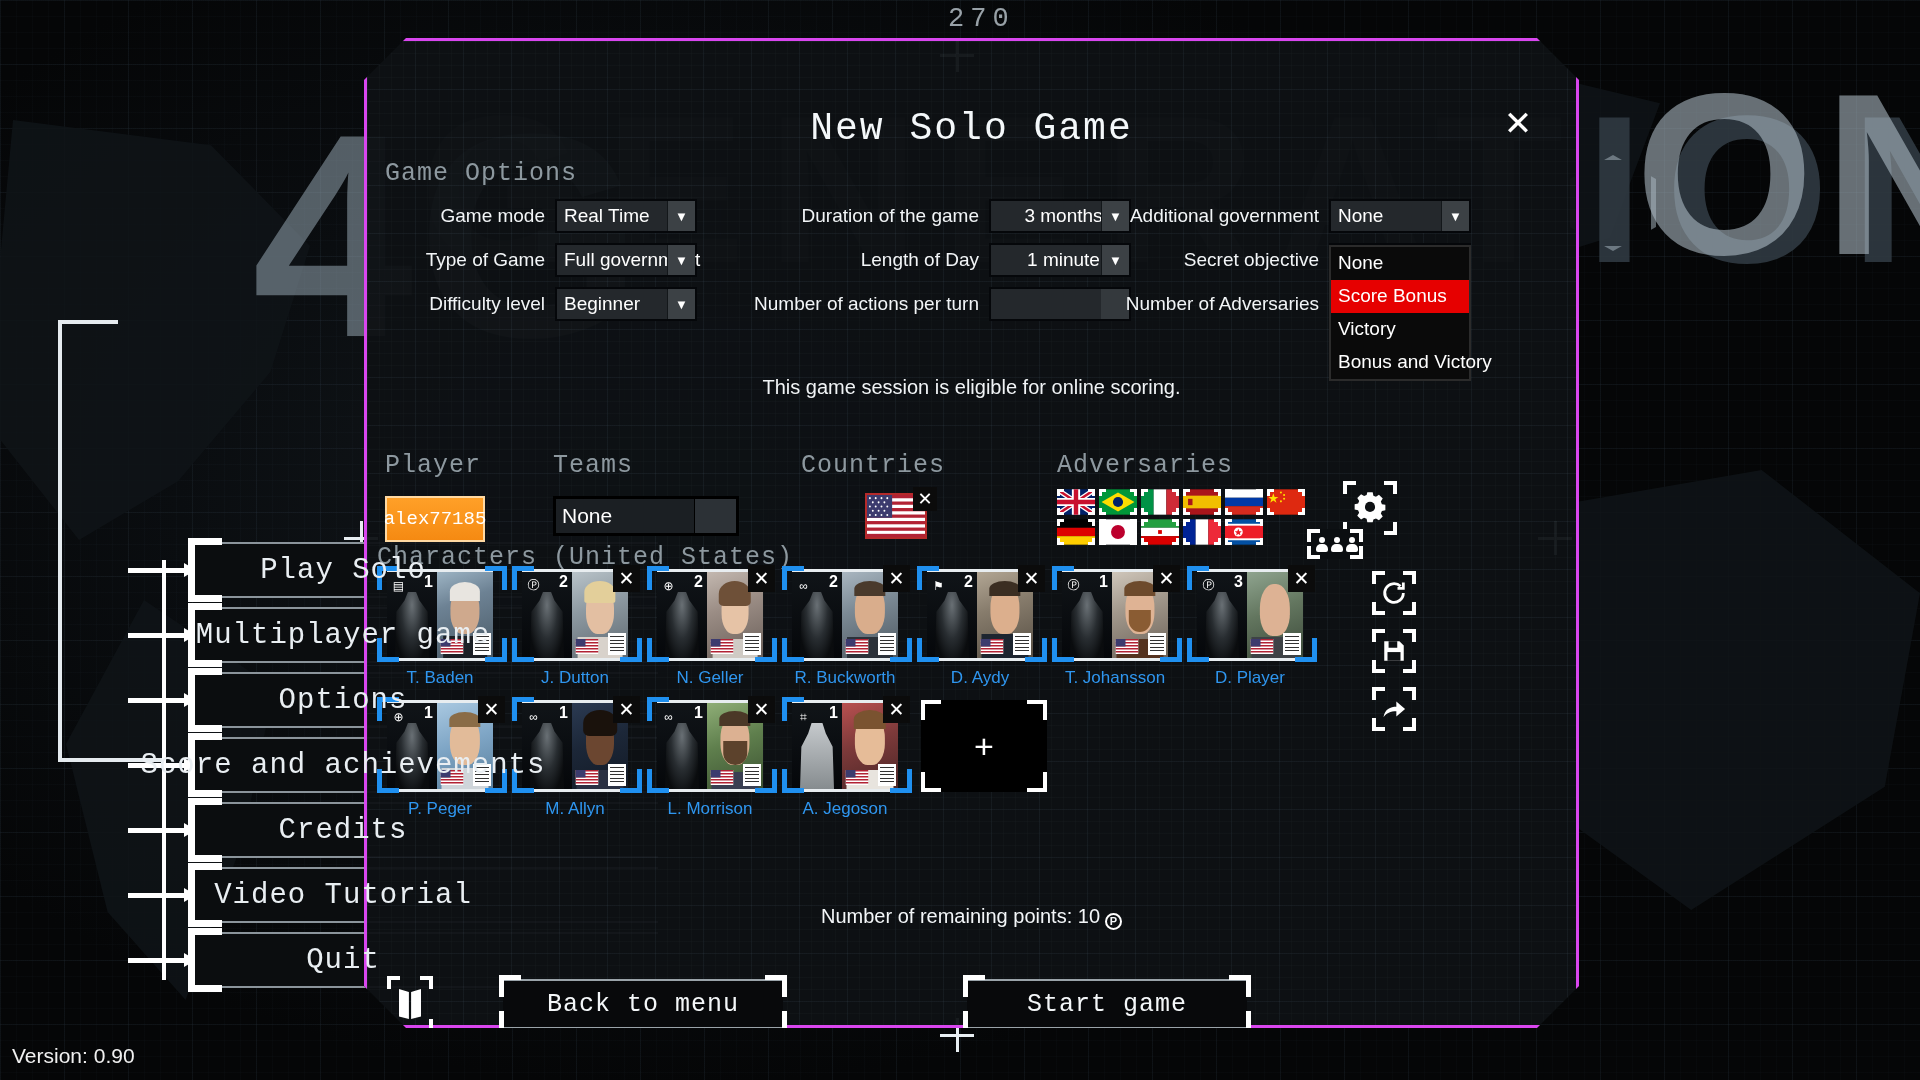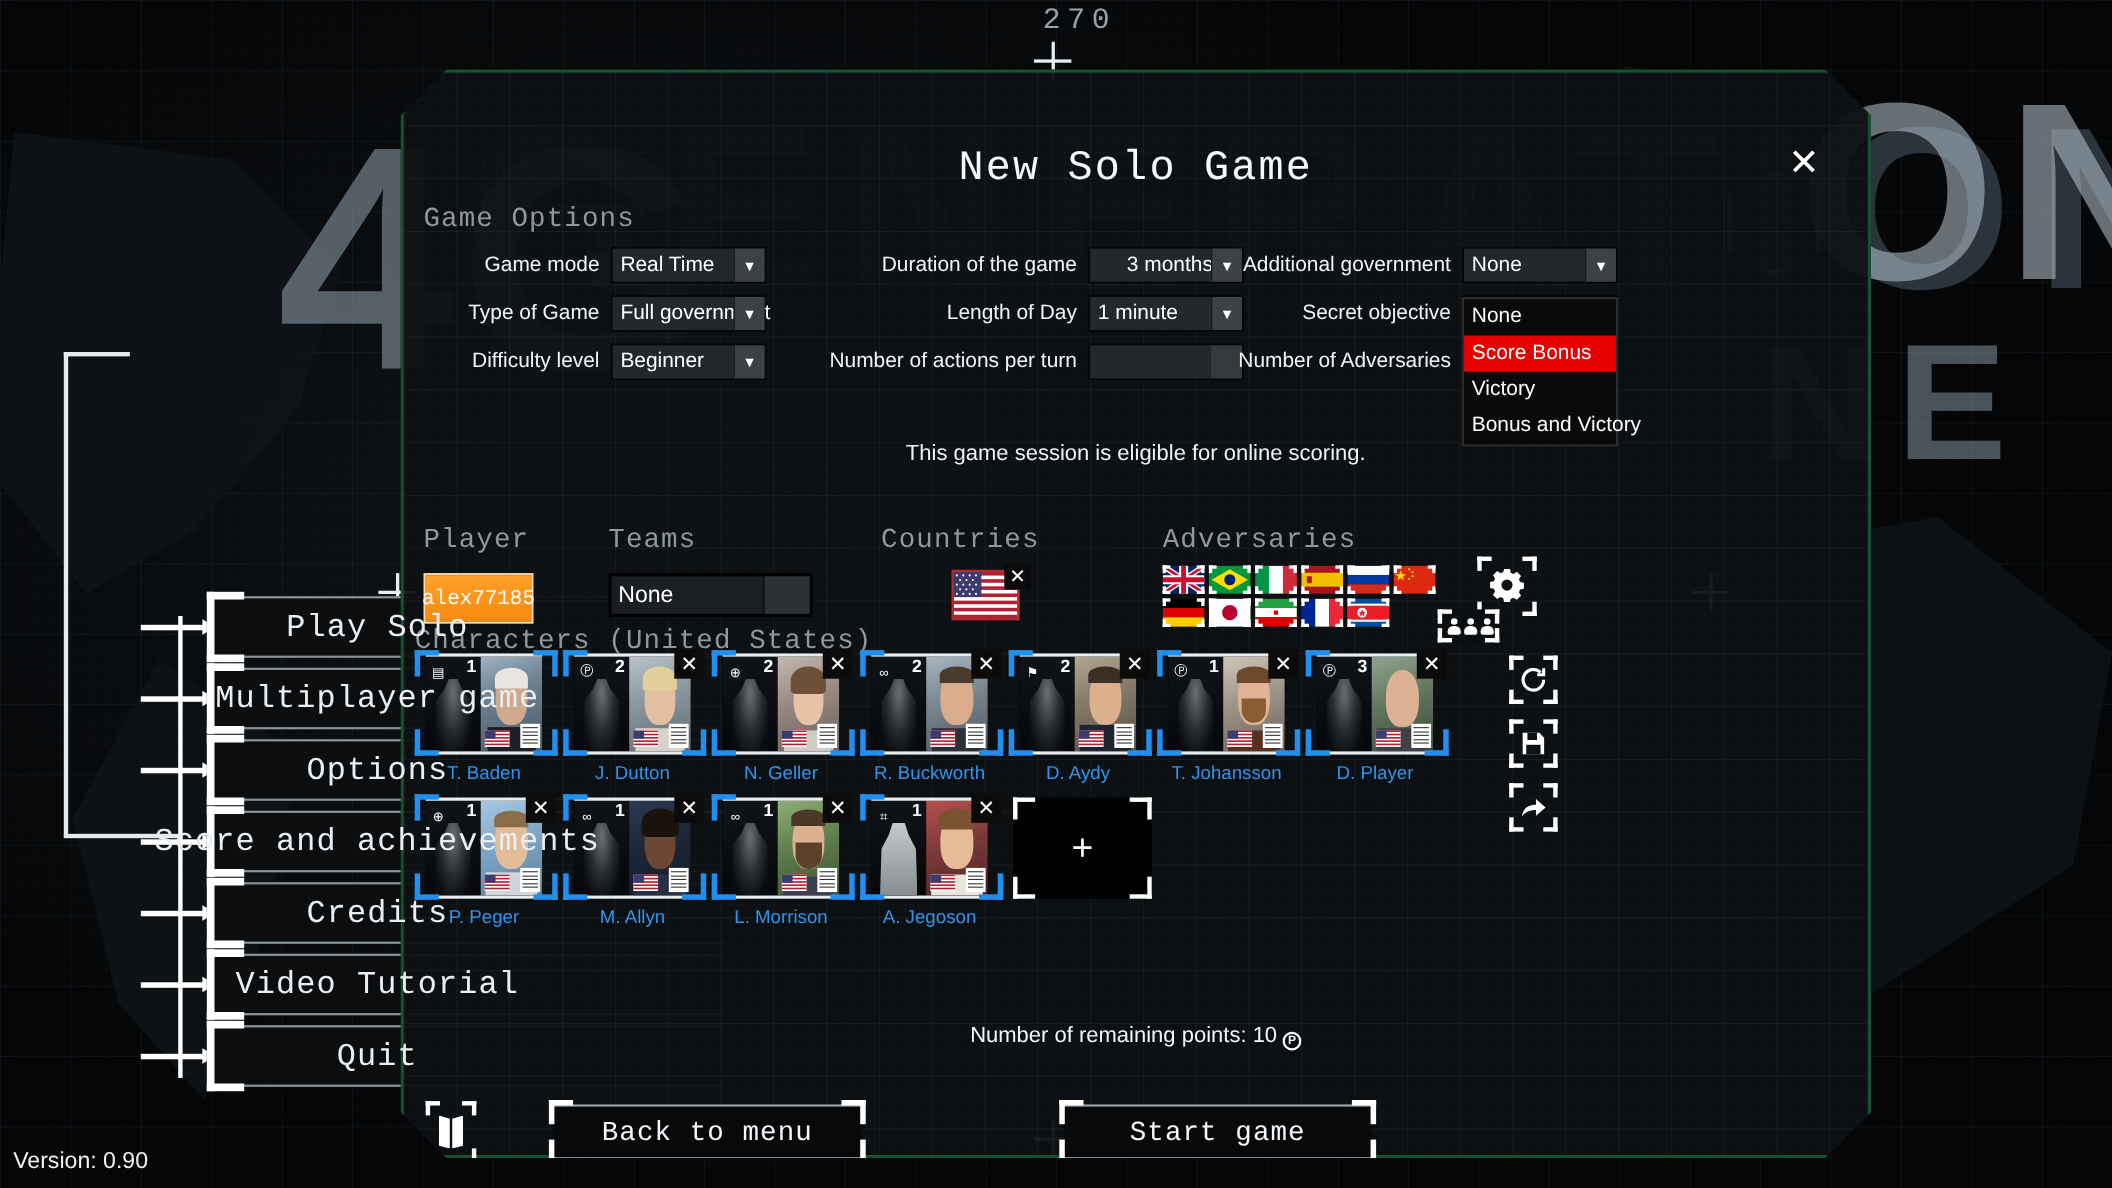--- a/index.html
+++ b/index.html
@@ -127,28 +127,27 @@
 
   .version {
     position: absolute; left: 12px; bottom: 12px;
     font-size: 21px; color: #f0f0f0;
   }
 
   
   .dialog {
     position: absolute;
     left: 364px; top: 38px;
-    width: 1337px; height: 990px;
+    width: 1215px; height: 990px;
     background: rgba(14,17,20,0.955);
-    border: 3px solid #14532d;
+    border: 3px solid #d946ef;
     clip-path: polygon(
       42px 0, calc(100% - 42px) 0, 100% 42px,
       100% calc(100% - 42px), calc(100% - 42px) 100%,
       42px 100%, 0 calc(100% - 42px), 0 42px);
-    margin-top: 25px;
   }
   .dialog-grid {
     position: absolute; inset: 0;
     background-image:
       linear-gradient(rgba(140,170,190,0.05) 1px, transparent 1px),
       linear-gradient(90deg, rgba(140,170,190,0.05) 1px, transparent 1px);
     background-size: 48px 48px;
     pointer-events: none;
   }
   .dialog-grid-fine {
@@ -412,21 +411,20 @@
   <div class="bg-grid-fine"></div>
 
   <div class="bg-continent c1"></div>
   <div class="bg-continent c2"></div>
   <div class="bg-continent c3"></div>
   <div class="bg-continent c4"></div>
 
   <div class="ghost ghost-gen">GENERATION</div>
   <div class="ghost ghost-4">4G</div>
   <div class="ghost ghost-on">ON</div>
-  <div class="ghost ghost-ne">NE</div>
   <div class="hex-deco"></div>
 
   <div class="compass-num">270</div>
   <div class="crosshair" style="left:940px; top:38px;"></div>
   <div class="crosshair" style="left:940px; top:1018px;"></div>
   <div class="crosshair" style="left:344px; top:521px;"></div>
   <div class="crosshair" style="left:1538px; top:521px;"></div>
 
   <div class="menu-spine2"></div>
   <div class="menu-spine4"></div>
@@ -537,21 +535,21 @@
     <div class="opt-col" style="left:382px; top:158px;">
       <div class="opt-row">
         <div class="opt-label" style="width:240px;">Duration of the game</div>
         <div class="select" style="width:142px;justify-content:center;">
           <div class="sel-val">3 months</div>
           <div class="arrow">▼</div>
         </div>
       </div>
       <div class="opt-row">
         <div class="opt-label" style="width:240px;">Length of Day</div>
-        <div class="select" style="width:142px;">
+        <div class="select" style="width:142px;justify-content:center;">
           <div class="sel-val">1 minute</div>
           <div class="arrow">▼</div>
         </div>
       </div>
       <div class="opt-row">
         <div class="opt-label" style="width:240px;">Number of actions per turn</div>
         <div class="numinput" style="width:142px;">
           <div class="stub"></div>
         </div>
       </div>

